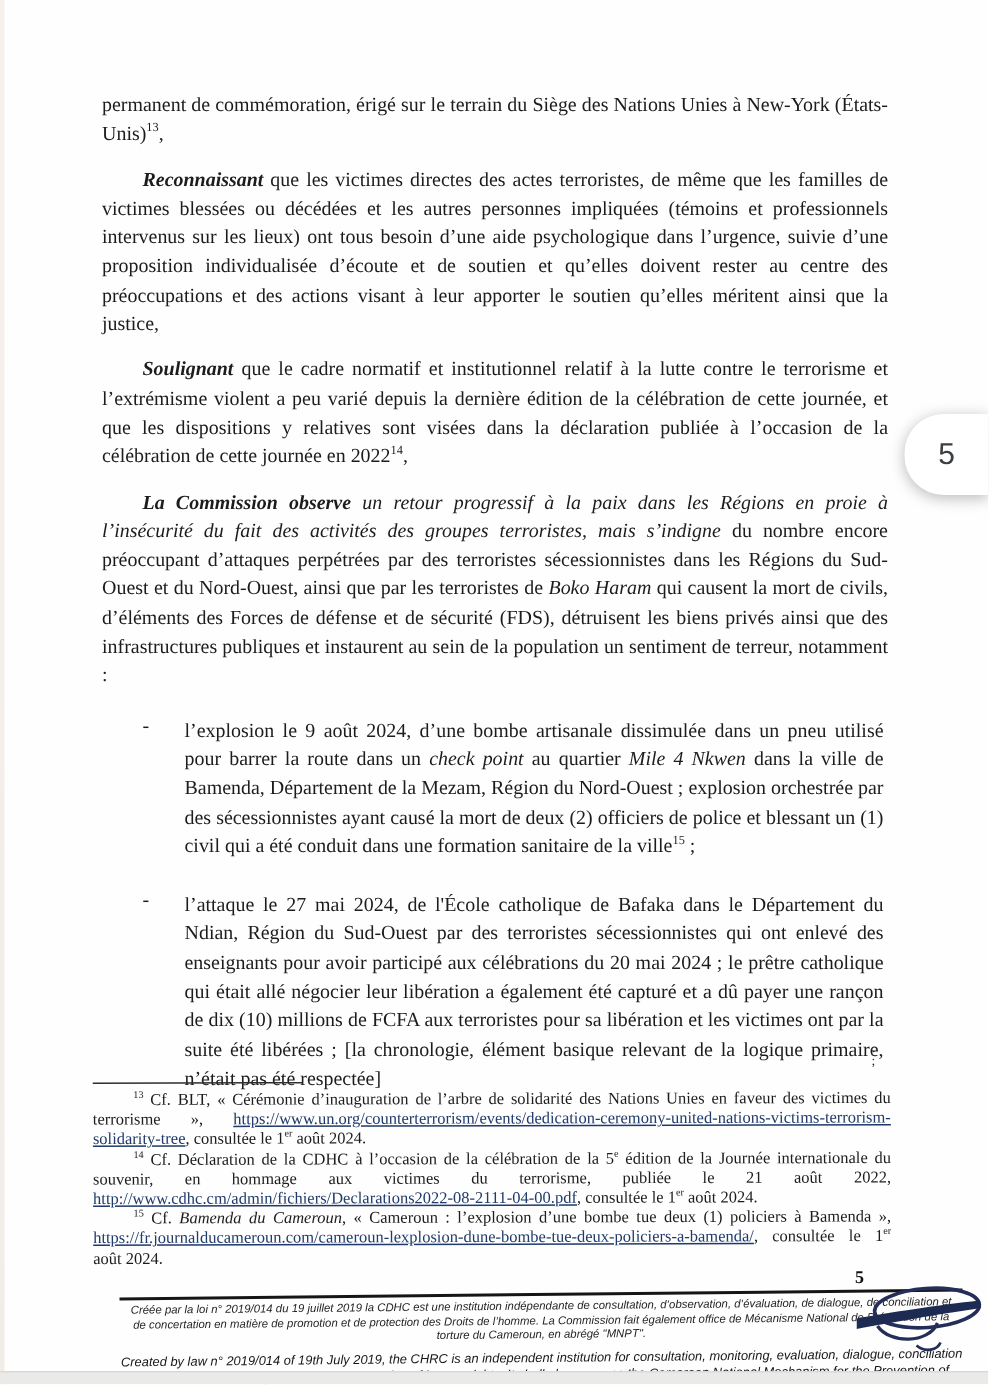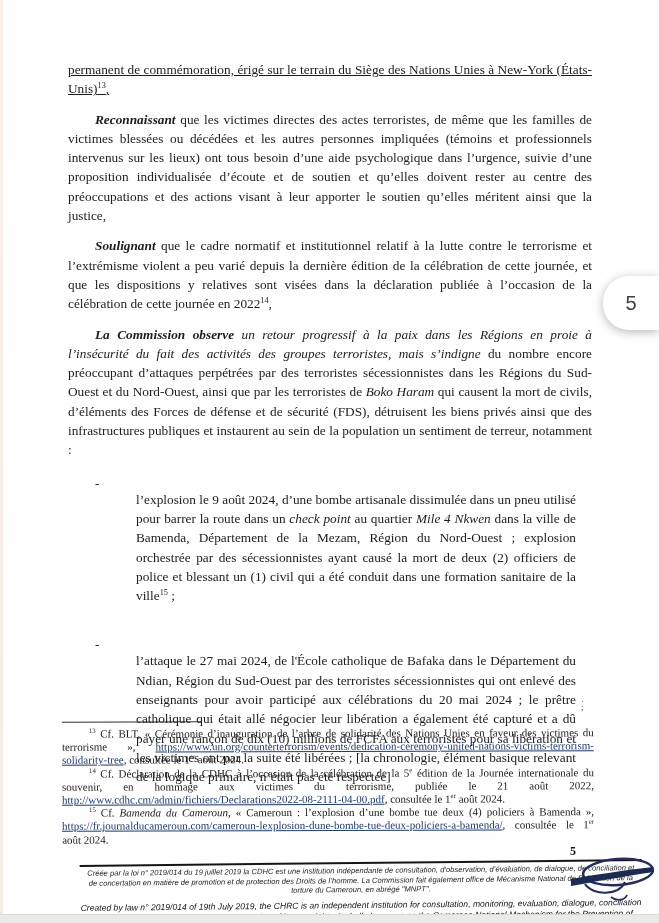--- a/index.html
+++ b/index.html
@@ -4,27 +4,27 @@
 <style>
   html,body{margin:0;padding:0;background:#ffffff;}
   .screen{position:relative;width:659px;height:923px;overflow:hidden;background:#fefefe;
           font-family:"Liberation Serif", serif;color:#1c1c1c;}
   .scan-edge{position:absolute;left:0;top:0;width:3px;height:100%;
              background:linear-gradient(180deg,#f5ece6,#efe8e2);opacity:.8;}
   
   .doc-body{position:absolute;left:68px;top:60px;width:524px;
             font-size:13.3px;line-height:19.3px;text-align:justify;}
   .para{margin:0 0 11px 0;text-indent:27px;}
-  .para.no-indent{text-indent:0;text-decoration:underline;}
+  .para.no-indent{text-indent:0;}
   .i{font-style:italic;}
   .bi{font-weight:bold;font-style:italic;}
   sup{font-size:.62em;line-height:0;vertical-align:super;}
   .bullet{display:flex;margin:14px 0 0 27px;}
   .bullet .marker{width:25px;flex:none;}
-  .bullet .btext{margin:16px;flex:1;text-align:justify;}
+  .bullet .btext{margin:3px;flex:1;text-align:justify;}
   
   .stray{position:absolute;left:581px;top:698px;font-size:9px;line-height:6px;
          white-space:pre-line;color:#2b2b2b;}
   
   .footnotes{position:absolute;left:62px;top:721px;width:532px;
              font-size:11px;line-height:13.2px;text-align:justify;transform:rotate(-0.15deg);}
   .fn-rule{width:140px;border-top:1.6px solid #2e2e2e;margin-bottom:5px;}
   .fn{margin:0;text-indent:27px;word-break:break-word;}
   .link{color:#1f3a6b;text-decoration:underline;cursor:pointer;}
   
@@ -68,21 +68,21 @@
     </div>
   </div>
 
   <div class="stray">·
 ;</div>
 
   <div class="footnotes">
     <div class="fn-rule"></div>
     <p class="fn"><sup>13</sup><span> Cf. BLT, « Cérémonie d’inauguration de l’arbre de solidarité des Nations Unies en faveur des victimes du terrorisme », </span><a class="link">https://www.un.org/counterterrorism/events/dedication-ceremony-united-nations-victims-terrorism-solidarity-tree</a><span>, consultée le 1</span><sup>er</sup><span> août 2024.</span></p>
     <p class="fn"><sup>14</sup><span> Cf. Déclaration de la CDHC à l’occasion de la célébration de la 5</span><sup>e</sup><span> édition de la Journée internationale du souvenir, en hommage aux victimes du terrorisme, publiée le 21 août 2022, </span><a class="link">http://www.cdhc.cm/admin/fichiers/Declarations2022-08-2111-04-00.pdf</a><span>, consultée le 1</span><sup>er</sup><span> août 2024.</span></p>
-    <p class="fn"><sup>15</sup><span> Cf. </span><span class="i">Bamenda du Cameroun</span><span>, « Cameroun : l’explosion d’une bombe tue deux (4) policiers à Bamenda », </span><a class="link">https://fr.journalducameroun.com/cameroun-lexplosion-dune-bombe-tue-deux-policiers-a-bamenda/</a><span>, consultée le 1</span><sup>er</sup><span> août 2024.</span></p>
+    <p class="fn"><sup>15</sup><span> Cf. </span><span class="i">Bamenda du Cameroun</span><span>, « Cameroun : l’explosion d’une bombe tue deux (1) policiers à Bamenda », </span><a class="link">https://fr.journalducameroun.com/cameroun-lexplosion-dune-bombe-tue-deux-policiers-a-bamenda/</a><span>, consultée le 1</span><sup>er</sup><span> août 2024.</span></p>
   </div>
 
   <div class="pageno">5</div>
 
   <div class="footerwrap">
     <div class="footer-rule"></div>
     <p class="f-fr">Créée par la loi n° 2019/014 du 19 juillet 2019 la CDHC est une institution indépendante de consultation, d’observation, d’évaluation, de dialogue, de conciliation et de concertation en matière de promotion et de protection des Droits de l’homme. La Commission fait également office de Mécanisme National de Prévention de la torture du Cameroun, en abrégé "MNPT".</p>
     <p class="f-en">Created by law n° 2019/014 of 19th July 2019, the CHRC is an independent institution for consultation, monitoring, evaluation, dialogue, conciliation and deliberation in the promotion and protection of human rights. It shall also serve as the Cameroon National Mechanism for the Prevention of Torture, abbreviated as "NMPT".</p>
   </div>
 

